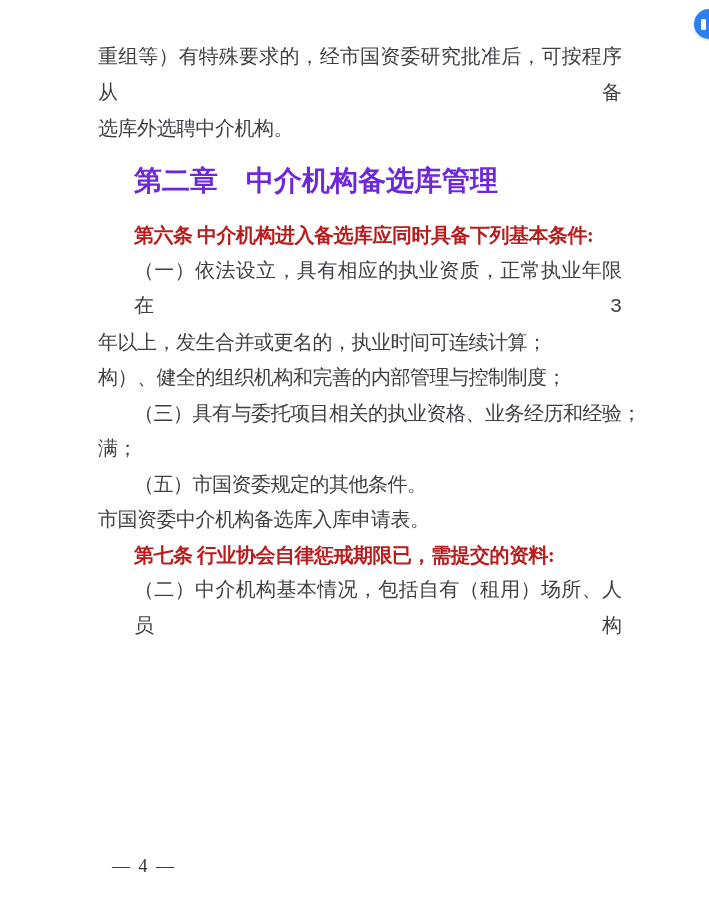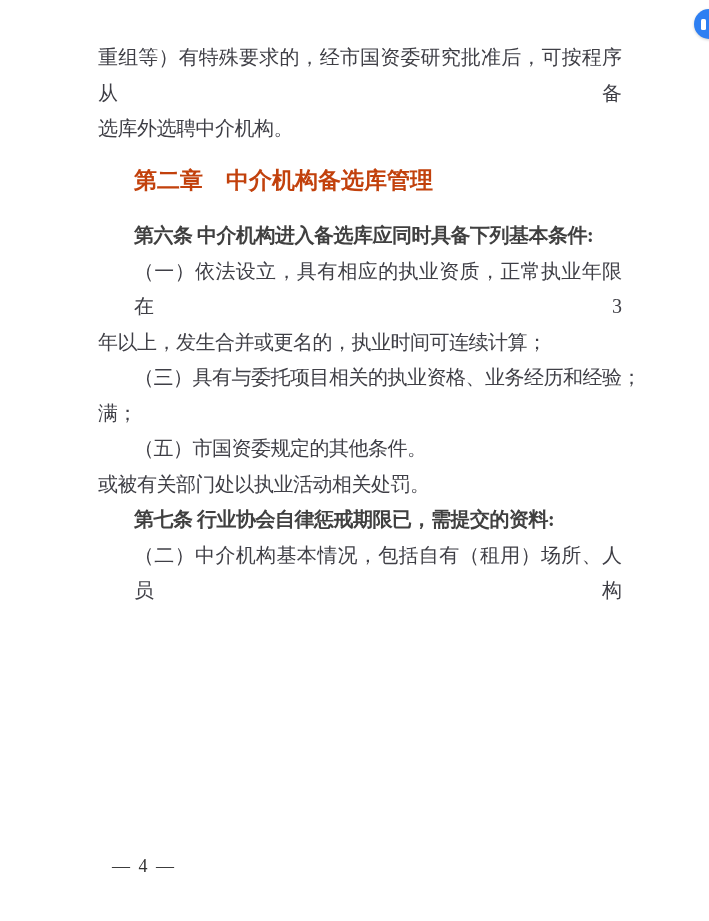--- a/index.html
+++ b/index.html
@@ -21,27 +21,28 @@
   .line{
     white-space:nowrap;
     letter-spacing:-0.5px;
   }
   .line.ind{padding-left:36px;}
   .line.full{
     white-space:normal;
     text-align:justify;
     text-align-last:justify;
     letter-spacing:0;
+    font-family:Liberation Mono, monospace;
   }
-  .line.em{font-weight:600;color:#404040;}
+  .line.em{font-weight:600;color:#b91c1c;}
   .chapter-heading{
     font-family:"Liberation Sans","DejaVu Sans",sans-serif;
     font-weight:bold;
-    font-size:23px;
-    color:#c2410c;
+    font-size:28px;
+    color:#6d28d9;
     padding-left:36px;
     margin-top:16px;
     margin-bottom:20px;
     line-height:35.5px;
     white-space:nowrap;
   }
   .page-number{
     position:absolute;
     left:112px;top:856px;
     font-size:18px;
@@ -77,24 +78,25 @@
 
   <div class="content">
     <div class="line full">重组等）有特殊要求的，经市国资委研究批准后，可按程序从备</div>
     <div class="line">选库外选聘中介机构。</div>
 
     <div class="chapter-heading">第二章　中介机构备选库管理</div>
 
     <div class="line ind em">第六条 中介机构进入备选库应同时具备下列基本条件:</div>
     <div class="line ind full">（一）依法设立，具有相应的执业资质，正常执业年限在 3</div>
     <div class="line">年以上，发生合并或更名的，执业时间可连续计算；</div>
+    <div class="line">构）、健全的组织机构和完善的内部管理与控制制度；</div>
     <div class="line ind">（三）具有与委托项目相关的执业资格、业务经历和经验；</div>
     <div class="line">满；</div>
     <div class="line ind">（五）市国资委规定的其他条件。</div>
-    <div class="line">或被有关部门处以执业活动相关处罚。</div>
+    <div class="line">市国资委中介机构备选库入库申请表。</div>
     <div class="line ind em">第七条 行业协会自律惩戒期限已，需提交的资料:</div>
     <div class="line ind full">（二）中介机构基本情况，包括自有（租用）场所、人员构</div>
 
   </div>
 
   <div class="page-number">— 4 —</div>
 
 </div>
 
 </body></html>

